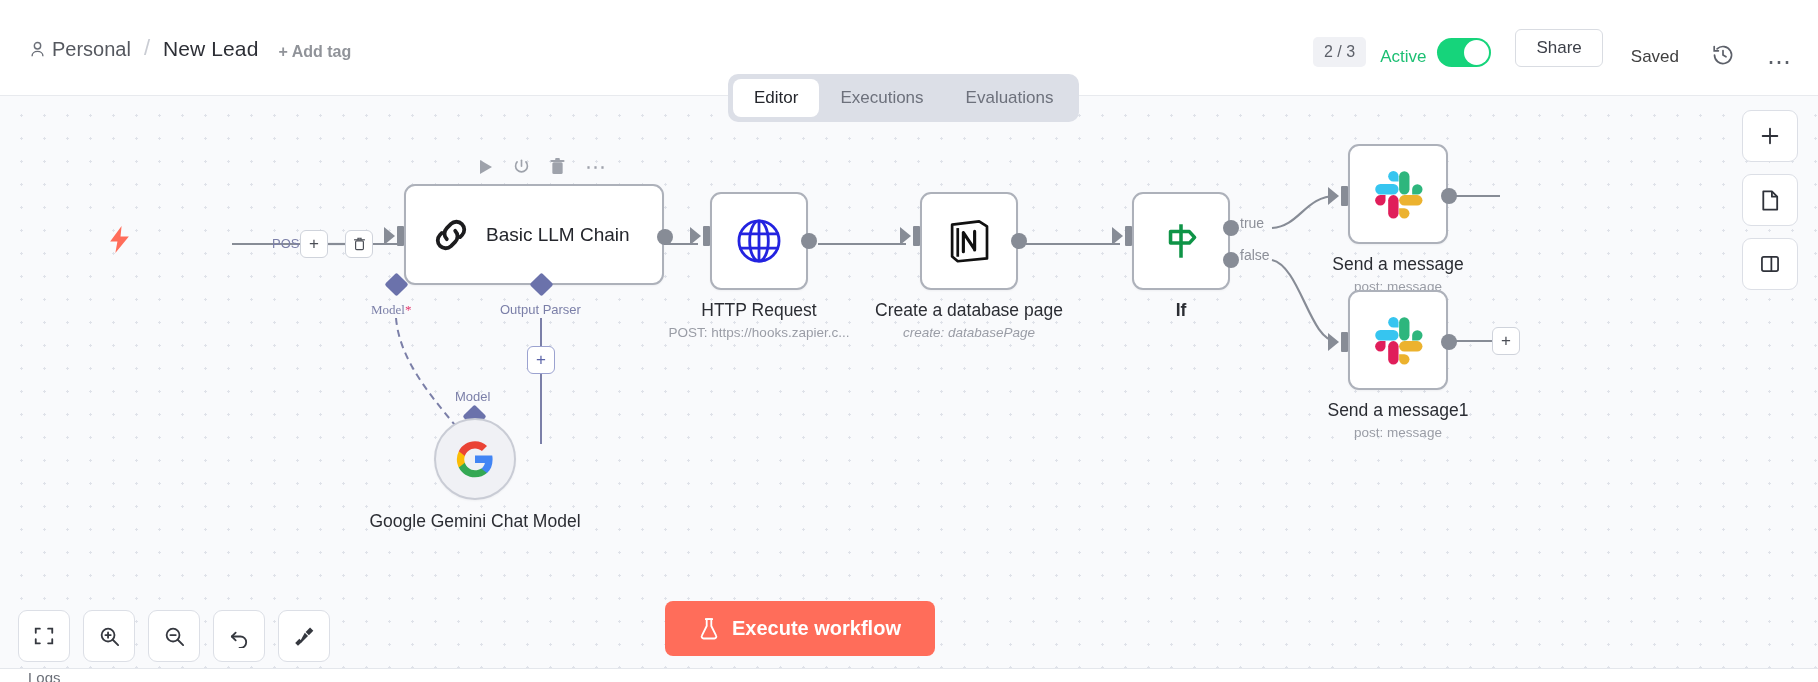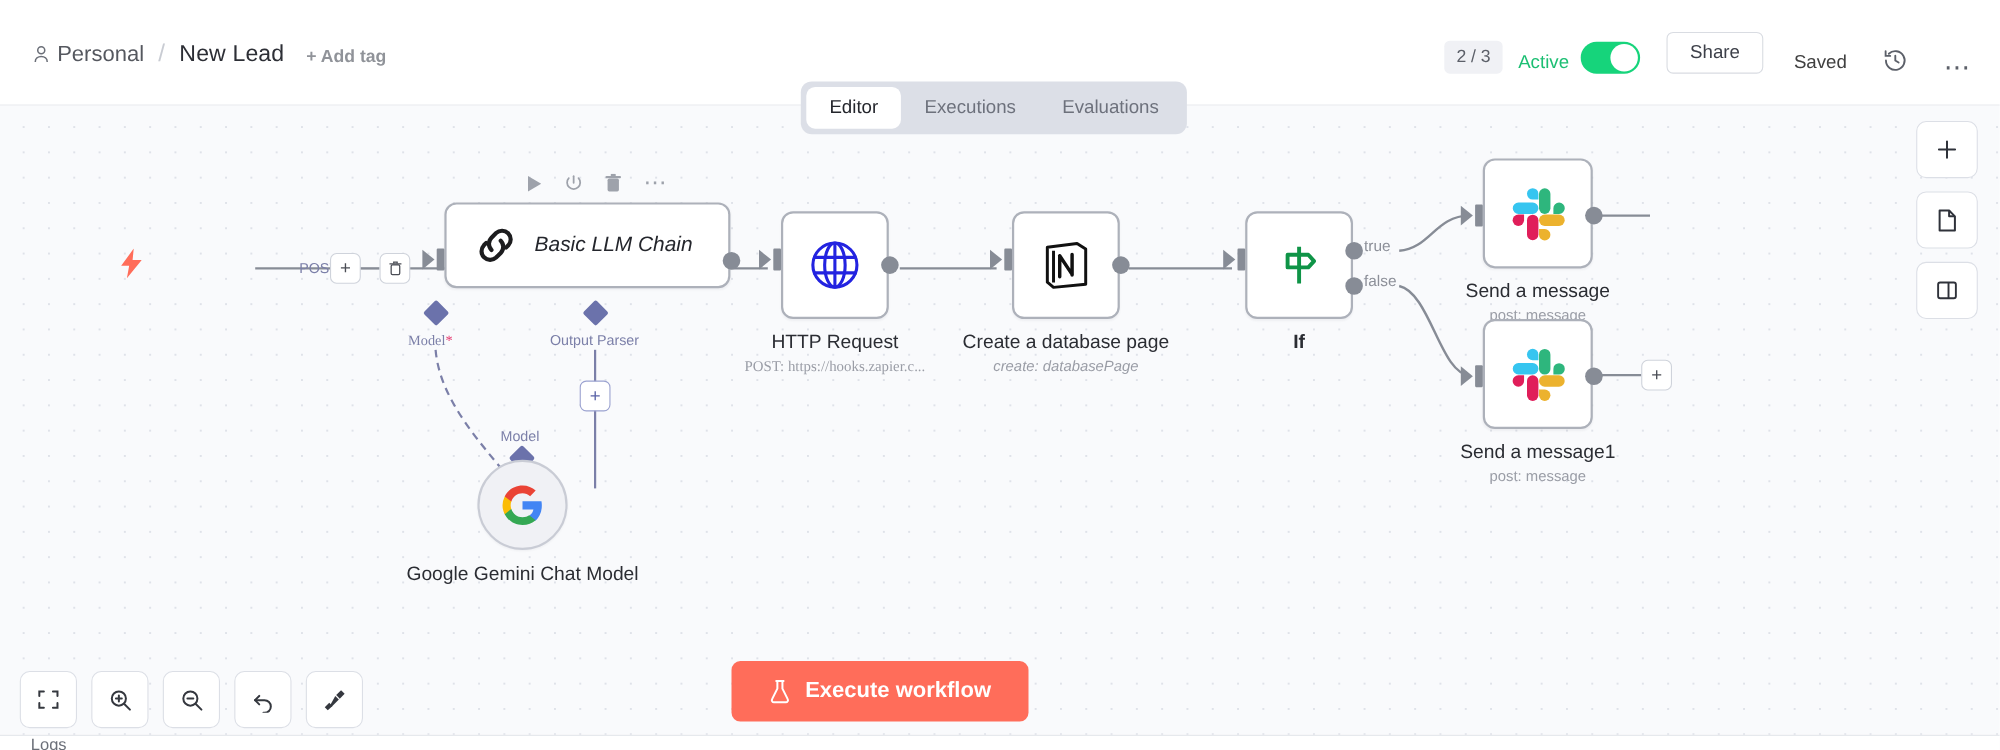--- a/index.html
+++ b/index.html
@@ -266,21 +266,21 @@
       <svg width="13" height="14" viewBox="0 0 16 18" fill="none" stroke="#4a4d55" stroke-width="1.5">
         <rect x="3" y="5" width="10" height="11.2" rx="1.5"></rect>
           <path d="M1 3.6h14"></path>
           <path d="M6 3.4V1.6h4v1.8"></path>
       </svg>
     </div>
 
     <div class="node" style="left:404px; top:88px;">
       <div class="stub-in" style="left:-7px; top:42px;"></div>
       <div class="arrow-in" style="left:-20px; top:43px;"></div>
-      <div class="node-box" style="width:260px;height:78px;justify-content:flex-start;padding-left:24px;font-style:italic;">
+      <div class="node-box" style="width:260px;height:101px;justify-content:flex-start;padding-left:24px;">
         <svg width="42" height="42" viewBox="0 0 40 40">
           <path d="M16 24a7.5 7.5 0 0 1 0-10.6l4-4a7.5 7.5 0 0 1 10.6 10.6l-2 2" fill="none" stroke="#1c1c1e" stroke-width="3.6" stroke-linecap="round"></path>
           <path d="M24 16a7.5 7.5 0 0 1 0 10.6l-4 4A7.5 7.5 0 0 1 9.4 20l2-2" fill="none" stroke="#1c1c1e" stroke-width="3.6" stroke-linecap="round"></path>
         </svg>
         <span class="chain-name">Basic LLM Chain</span>
       </div>
       <div class="dot-out" style="left:253px; top:45px;"></div>
     </div>
 
     <div class="diamond" style="left:388px; top:180px;"></div>
@@ -310,21 +310,21 @@
       <div class="arrow-in" style="left:-20px; top:35px;"></div>
       <div class="node-box" style="width:98px;height:98px;">
         <svg width="52" height="52" viewBox="0 0 48 48" fill="none" stroke="#2323e0" stroke-width="2.6">
           <circle cx="24" cy="24" r="18.5"></circle>
           <ellipse cx="24" cy="24" rx="8.6" ry="18.5"></ellipse>
           <path d="M5.8 17.5h36.4M5.8 30.5h36.4M24 5.5v37"></path>
         </svg>
       </div>
       <div class="dot-out" style="left:91px; top:41px;"></div>
       <div class="node-label" style="top:108px;">HTTP Request</div>
-      <div class="node-sub" style="top:133px;font-family:Liberation Serif, serif;">POST: https://hooks.zapier.c...</div>
+      <div class="node-sub" style="top:133px;">POST: https://hooks.zapier.c...</div>
     </div>
 
     <div class="node" style="left:920px; top:96px;">
       <div class="stub-in" style="left:-7px; top:34px;"></div>
       <div class="arrow-in" style="left:-20px; top:35px;"></div>
       <div class="node-box" style="width:98px;height:98px;">
         <svg width="54" height="54" viewBox="0 0 48 48">
           <path d="M9 9.5 L33 6.5 L40 11 L40 39.5 L14 42 L9 37.8 Z" fill="#fff" stroke="#111" stroke-width="2.4" stroke-linejoin="round"></path>
           <path d="M14 12.5 L14 38" stroke="#111" stroke-width="2.4"></path>
           <path d="M19 16.5 L19 33.5 M19 16.5 L29 31.5 M29 15.5 L29 32" stroke="#111" stroke-width="2.8" stroke-linecap="round"></path>

